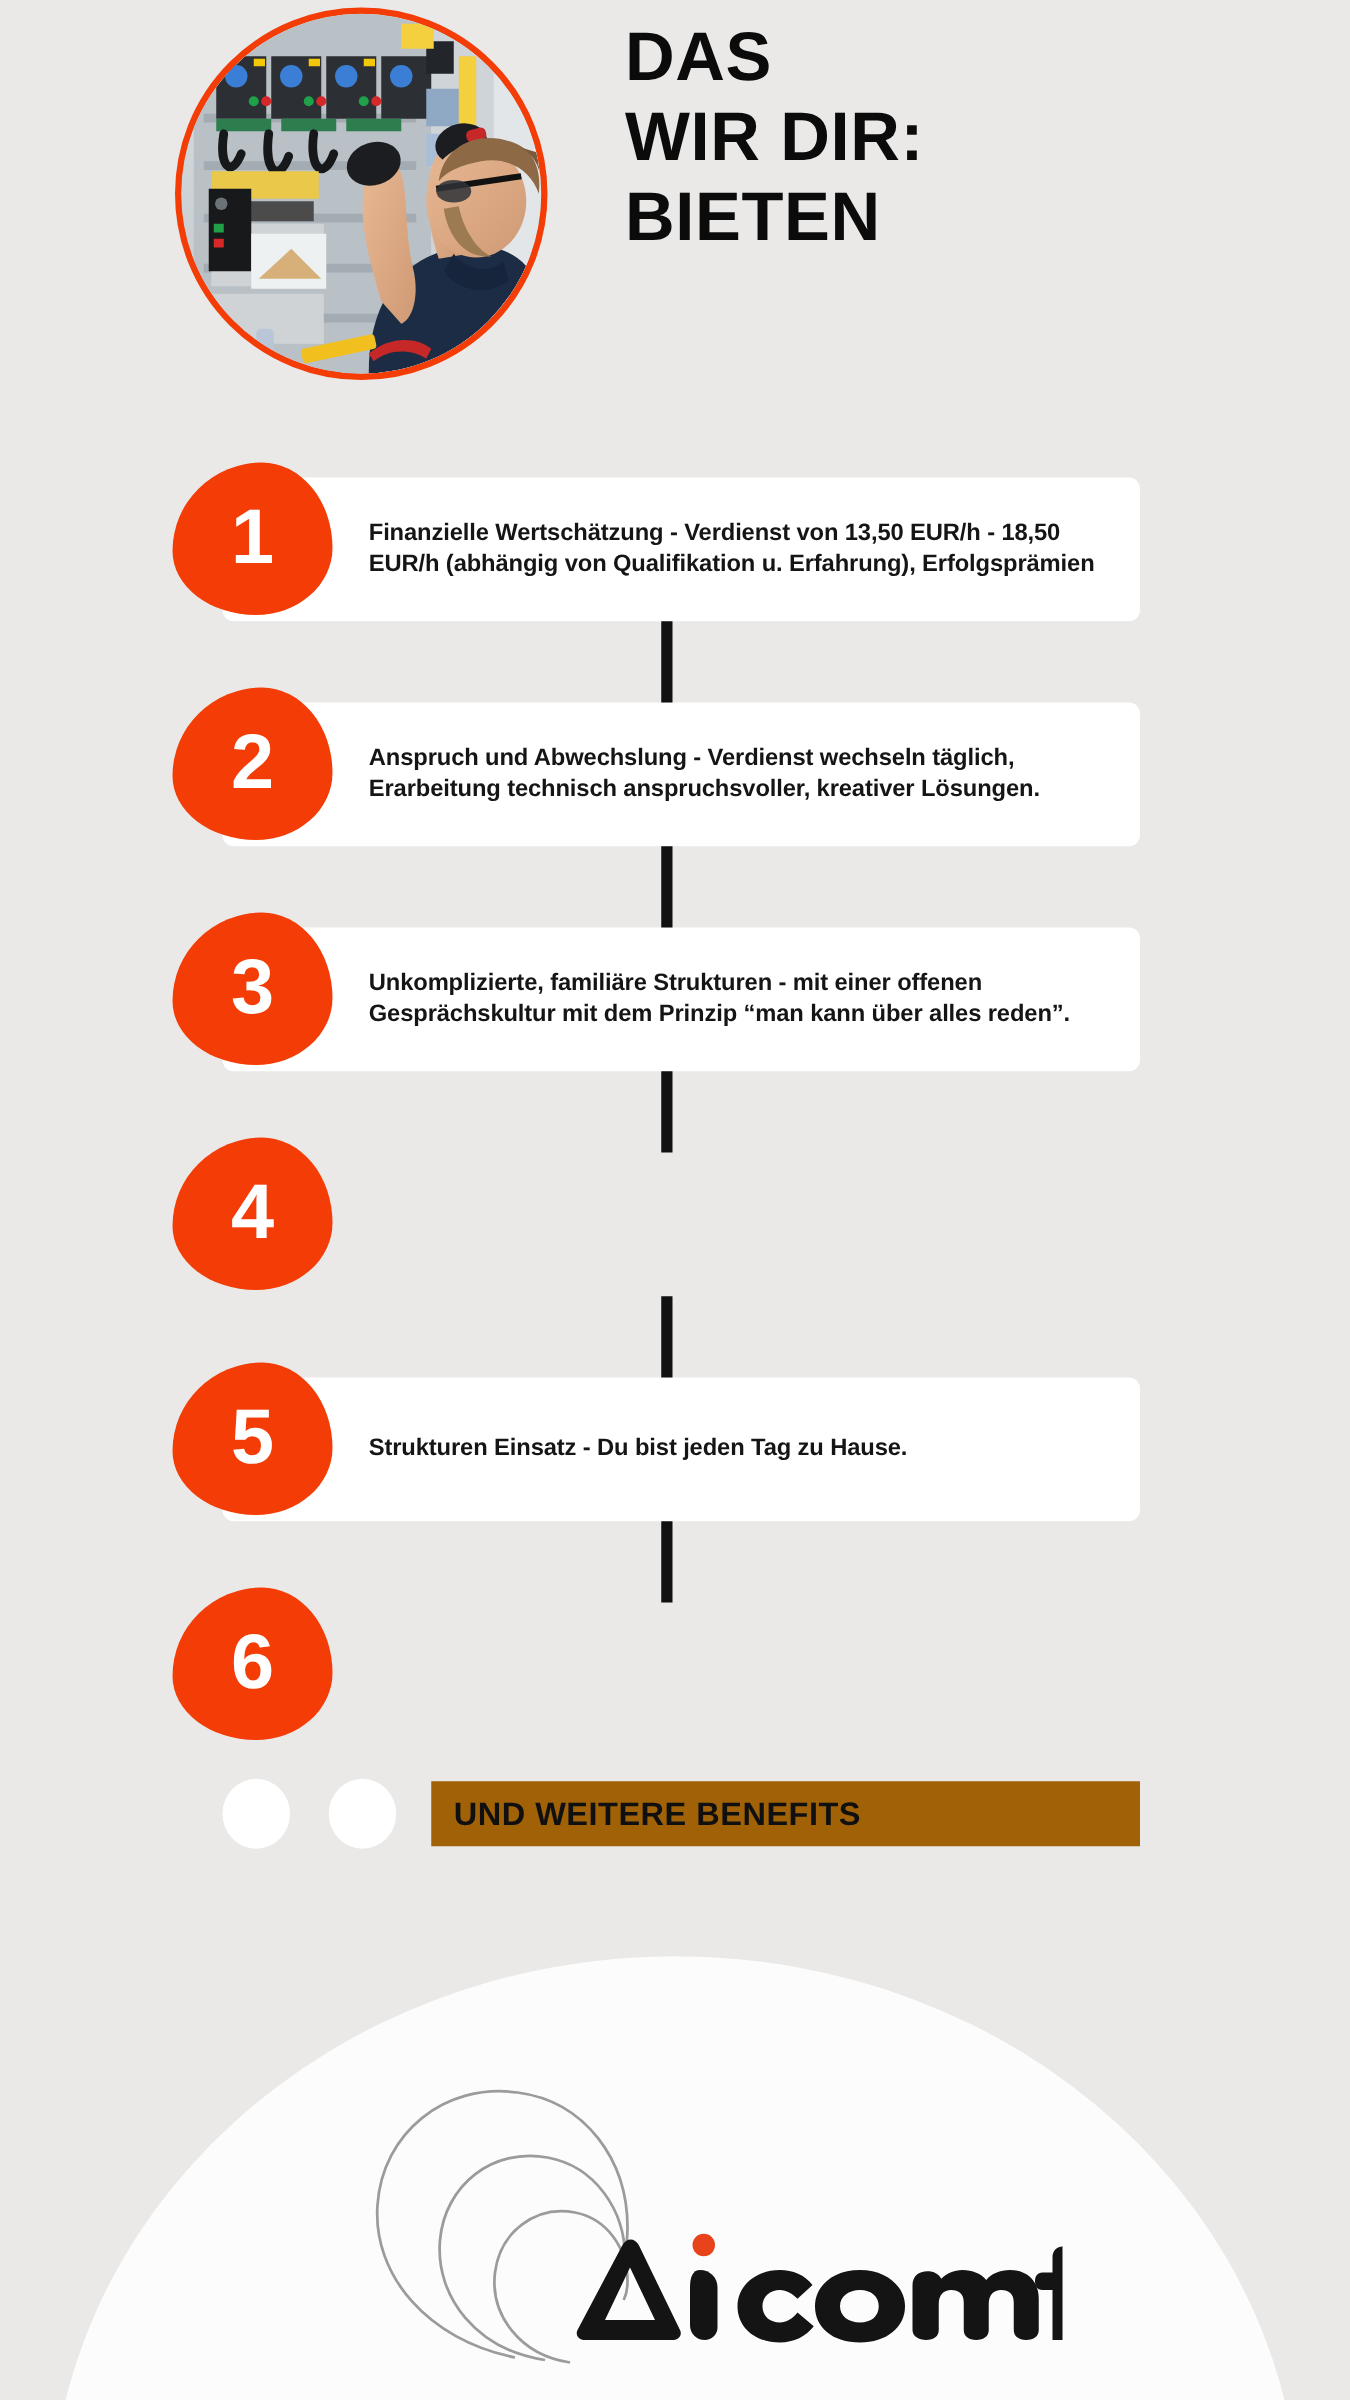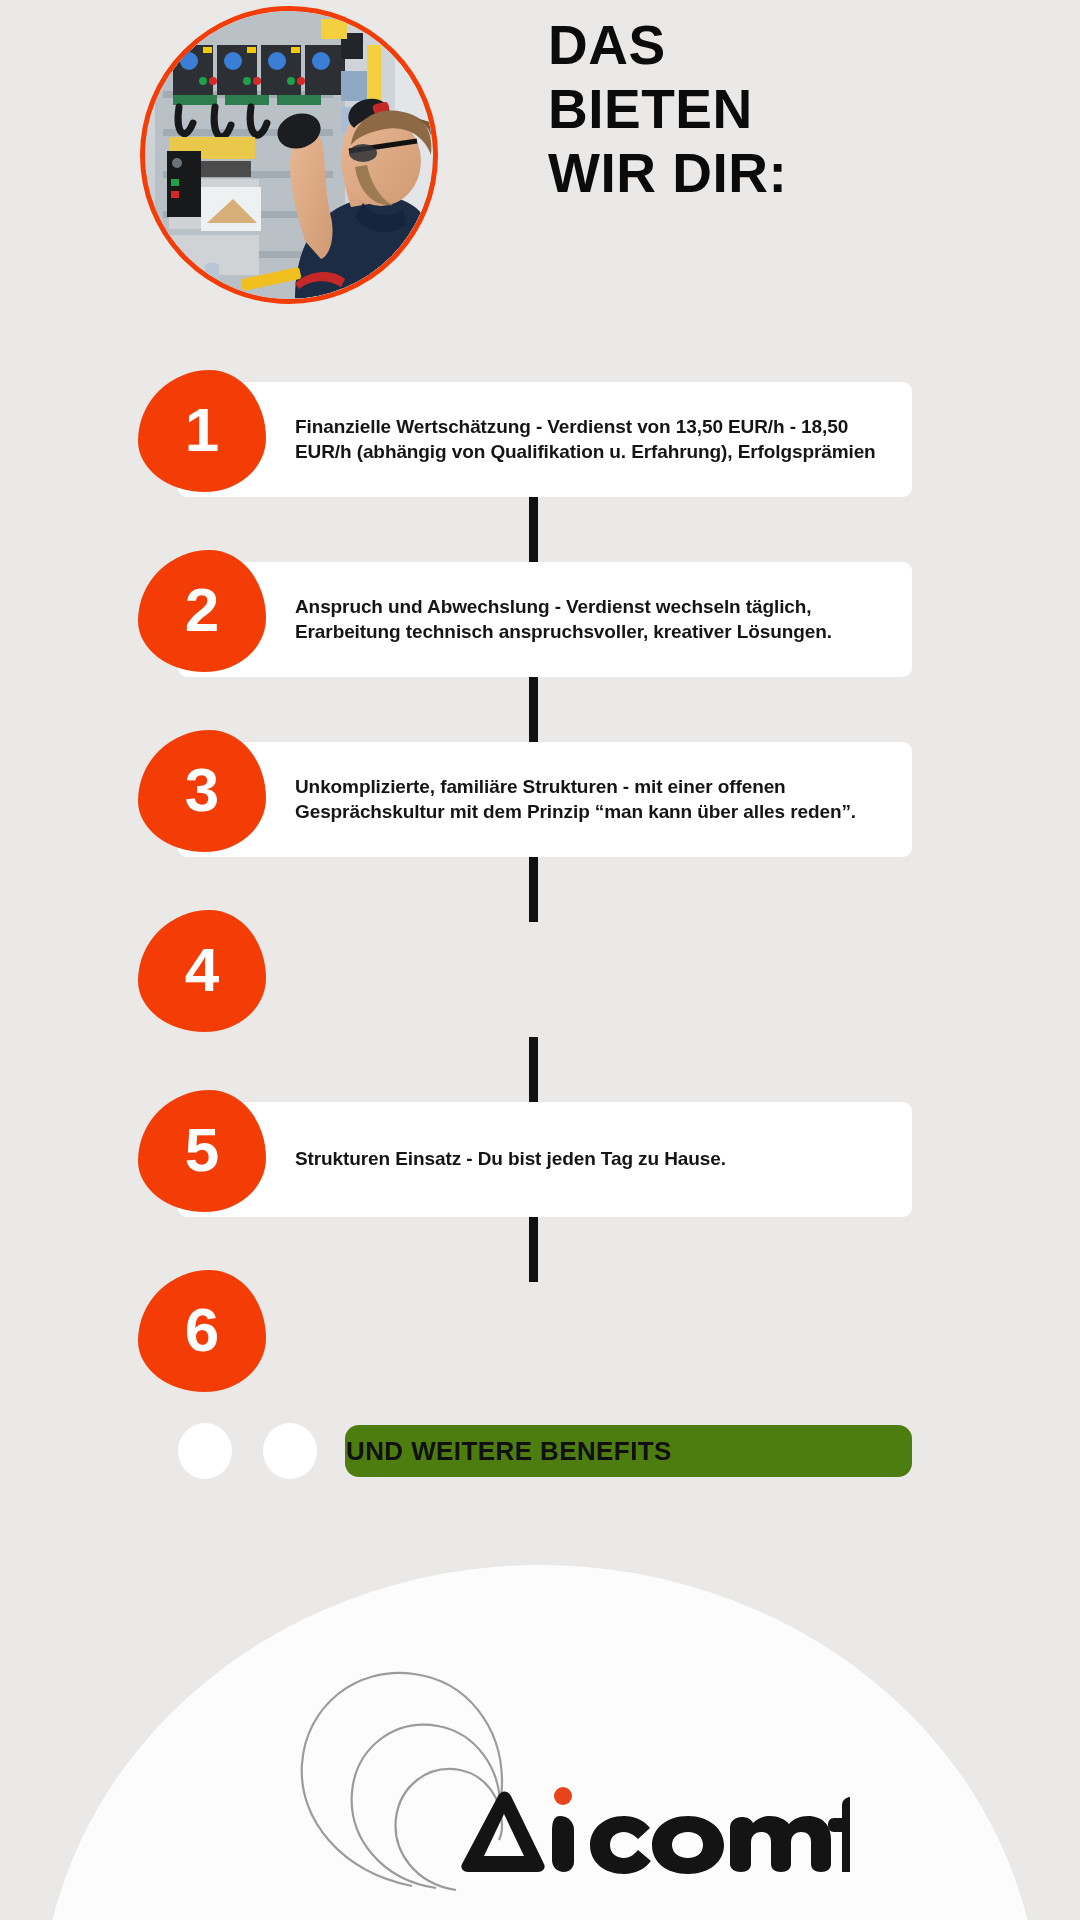--- a/index.html
+++ b/index.html
@@ -59,21 +59,21 @@
 
   .title {
     margin-left: 62px;
     margin-top: 8px;
     color: #0B0B0B;
     font-weight: bold;
     font-size: 55px;
     line-height: 1.16;
     letter-spacing: 0.5px;
   }
-  .title div { white-space: nowrap; margin-left: 48px; }
+  .title div { white-space: nowrap; }
 
   
   .list {
     position: relative;
     z-index: 2;
     margin-top: 82px;
     padding: 0 0 0 0;
   }
   .row {
     position: relative;
@@ -148,25 +148,25 @@
     border-radius: 50%;
   }
   .bub.one { left: 178px; }
   .bub.two { left: 263px; }
   .benefits-bar {
     position: absolute;
     left: 345px;
     right: 168px;
     top: 2px;
     height: 52px;
-    background: #4d7c0f;
-    border-radius: 14px;
+    background: #a16207;
+    border-radius: 0;
     display: flex;
     align-items: center;
-    padding-left: 1px;
+    padding-left: 18px;
     box-sizing: border-box;
   }
   .benefits-bar span {
     font-size: 26px;
     font-weight: bold;
     color: #101010;
     letter-spacing: 0.4px;
   }
 
   
@@ -307,22 +307,22 @@
             <path d="M150 272 C166 258 188 258 200 268 L196 276 C184 268 166 268 154 278 Z" fill="#c62828"></path>
             <rect x="60" y="252" width="14" height="34" rx="4" fill="#b9c6d8"></rect>
           </g>
         </g>
       </svg>
     </div>
   </div>
 
   <div class="title">
     <div>DAS</div>
+    <div>WIR DIR:</div>
     <div>BIETEN</div>
-    <div>WIR DIR:</div>
   </div>
 </div>
 
 <div class="list">
 
   <div class="row">
     <div class="card">
       <div class="card-text">Finanzielle Wertschätzung -  Verdienst von 13,50 EUR/h - 18,50 EUR/h (abhängig von Qualifikation u. Erfahrung), Erfolgsprämien</div>
     </div>
     <div class="badge">

